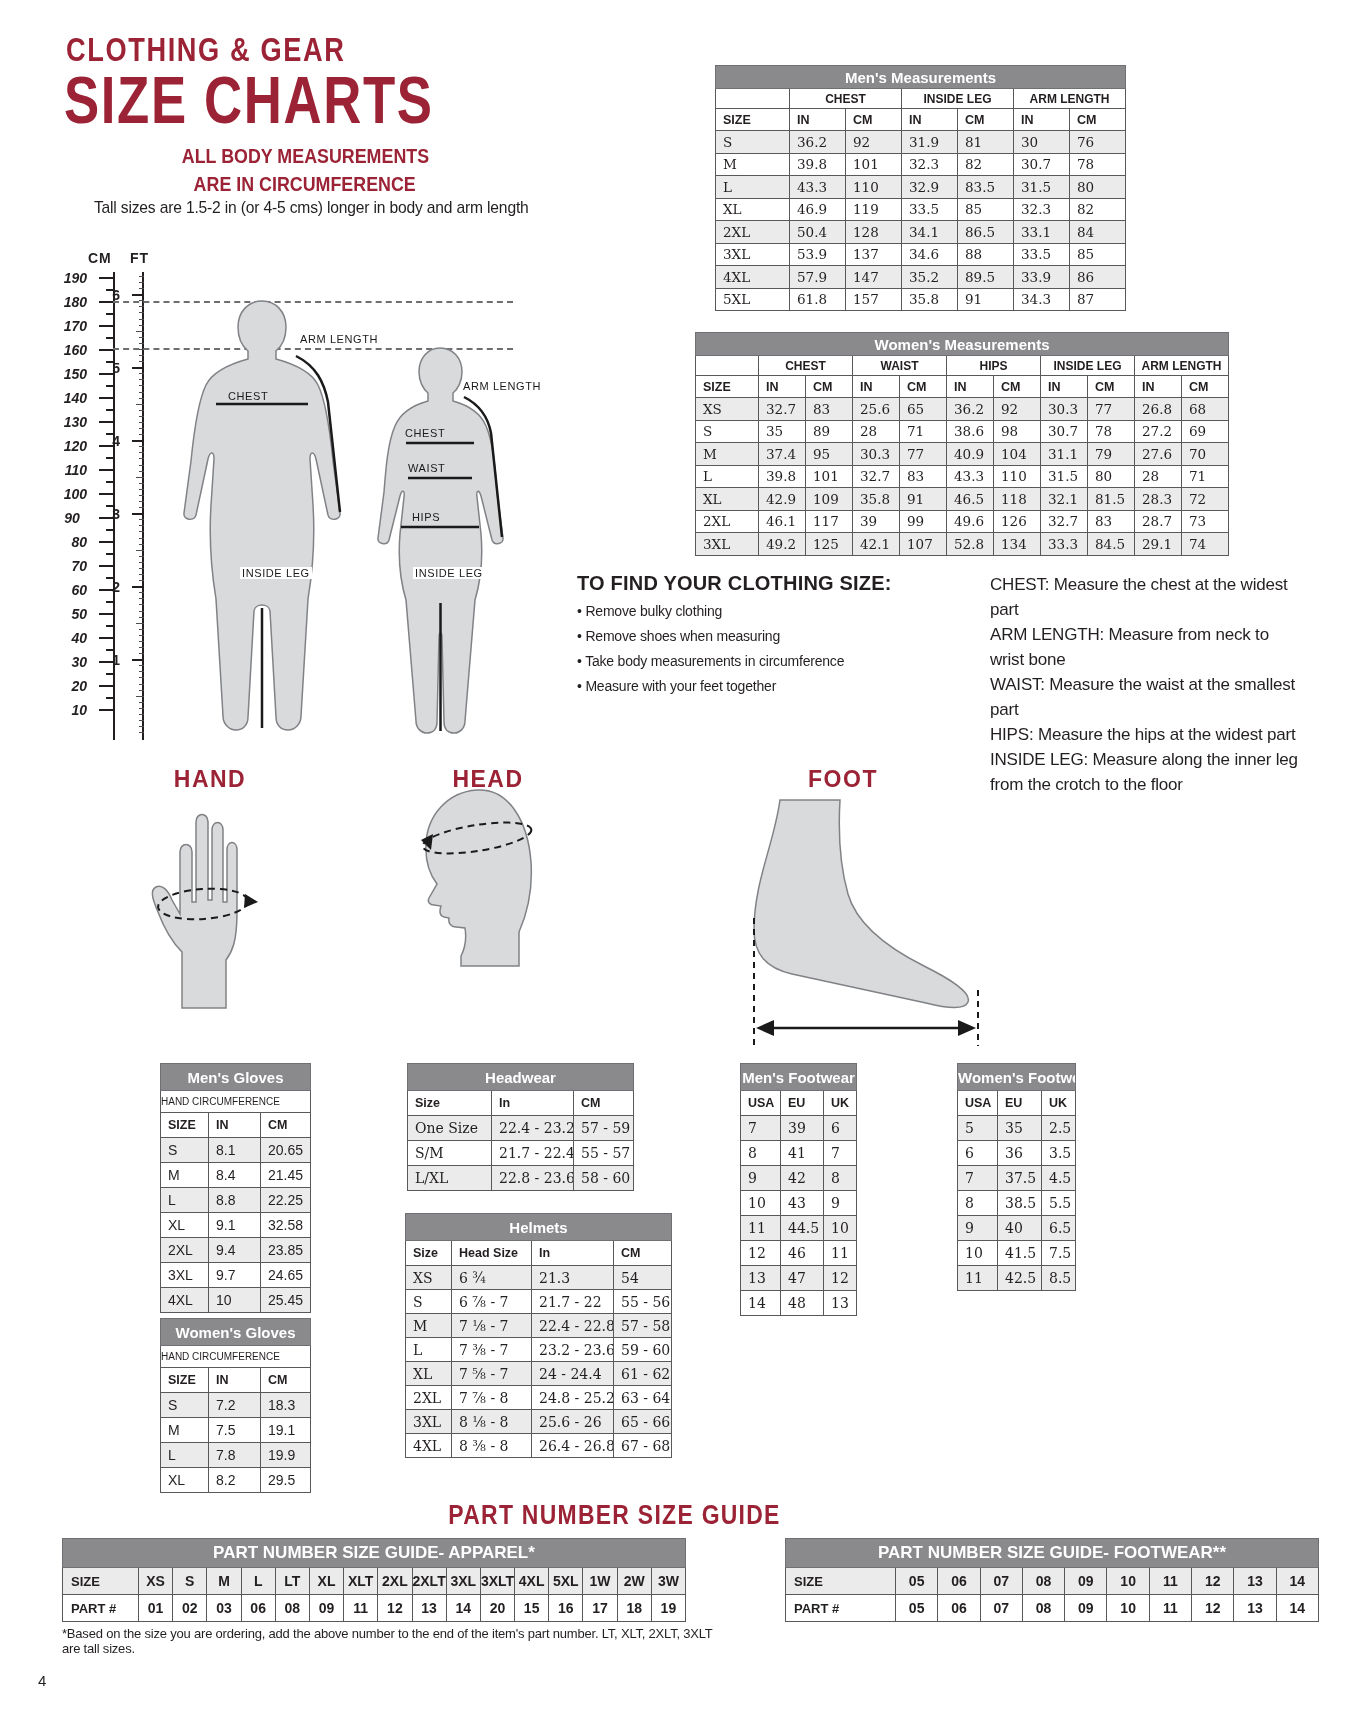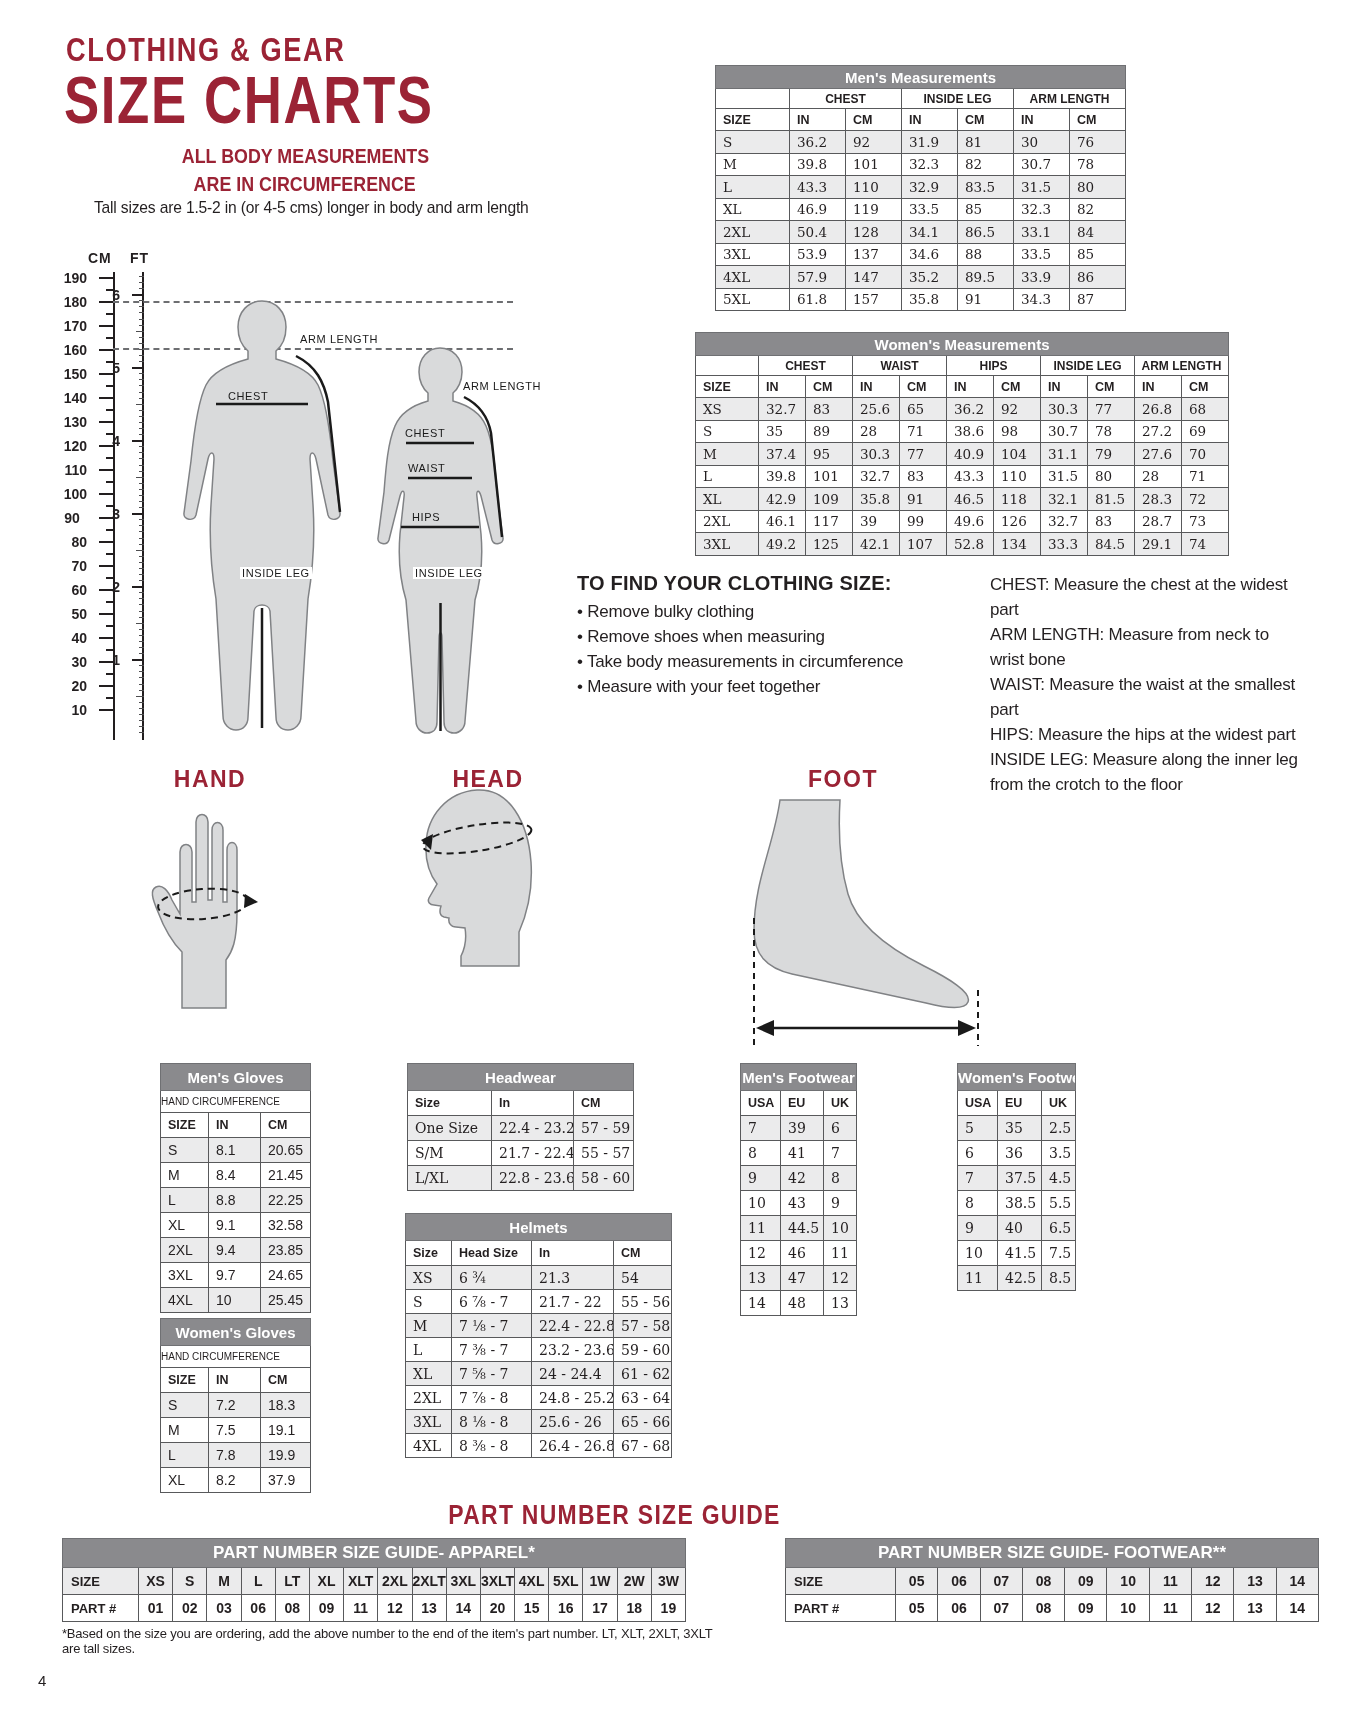--- a/index.html
+++ b/index.html
@@ -20,21 +20,21 @@
   #cm-unit{left:88px;top:250px;font-size:14px;font-weight:bold;letter-spacing:1px;}
   #ft-unit{left:130px;top:250px;font-size:14px;font-weight:bold;letter-spacing:1px;}
   #cm-ruler{left:63px;top:272px;width:50px;height:468px;border-right:2px solid #221e1f;}
   #ft-ruler{left:126px;top:272px;width:16px;height:468px;border-right:2px solid #221e1f;}
   .tick{position:absolute;right:-2px;height:2px;background:#221e1f;}
   .tick.major{width:16px;}
   .tick.minor{width:9px;}
   .tick.inch{width:5px;height:1px;background:#4d4d4f;}
   .tick.ftmajor{width:12px;}
   .tick.half{width:8px;height:1px;background:#4d4d4f;}
-  .cm-num{position:absolute;right:26px;width:30px;text-align:right;font-size:14px;font-weight:bold;}
+  .cm-num{position:absolute;right:26px;width:30px;text-align:right;font-size:14px;font-weight:bold;font-style:italic;}
   .ft-num{position:absolute;right:22px;width:16px;text-align:right;font-size:14px;font-weight:bold;}
   .dashline{position:absolute;border-top:2px dashed #6d6e71;height:0;}
   #dash-180{left:113px;top:301px;width:400px;}
   #dash-160{left:113px;top:348px;width:400px;}
   .fig-label{position:absolute;font-size:11px;letter-spacing:.6px;color:#1a1a1a;white-space:nowrap;}
   .fig-label.boxed{background:#fff;padding:0 2px;}
 
   
   .sizetable{position:absolute;border-collapse:collapse;table-layout:fixed;background:#fff;}
   .sizetable th,.sizetable td{border:1px solid #58595b;overflow:hidden;white-space:nowrap;
@@ -52,21 +52,21 @@
   .small td{height:24px;font-size:14px;}
   .serif td{font-family:"DejaVu Serif",serif;font-size:14px;}
   .helm td{height:23px;}
   .pn .ttl{font-size:17px;height:28px;}
   .pn td{height:26px;font-weight:bold;font-size:14px;text-align:center;padding:0;}
   .pn td:first-child{text-align:left;padding-left:8px;font-size:13px;}
 
   
   #find-size{left:577px;top:572px;width:420px;}
   #find-size .blk-title{font-size:20px;font-weight:bold;letter-spacing:.2px;margin-bottom:4px;}
-  .bullet-line{font-size:17px;line-height:25px;letter-spacing:-.2px;}
+  .bullet-line{font-size:14px;line-height:25px;letter-spacing:-.2px;}
   .bullet-line::before{content:"• ";}
   #definitions{left:990px;top:572px;width:310px;}
   .def-line{font-size:17px;line-height:25px;letter-spacing:-.2px;}
 
   .part-heading{font-size:23px;font-weight:bold;letter-spacing:1.5px;text-align:center;}
   #hand-heading{left:150px;top:766px;width:120px;}
   #head-heading{left:428px;top:766px;width:120px;}
   #foot-heading{left:783px;top:766px;width:120px;}
   #pn-heading{left:400px;top:1500px;width:430px;font-size:27px;}
 
@@ -632,21 +632,21 @@
           <td>19.1</td>
         </tr>
         <tr>
           <td>L</td>
           <td>7.8</td>
           <td>19.9</td>
         </tr>
         <tr>
           <td>XL</td>
           <td>8.2</td>
-          <td>37.9</td>
+          <td>29.5</td>
         </tr>
       </tbody>
   </table>
 
   <table class="sizetable small serif" style="left:407px;top:1063px;width:226px">
     <colgroup>
         <col style="width:84px">
         <col style="width:82px">
         <col style="width:60px">
       </colgroup>

